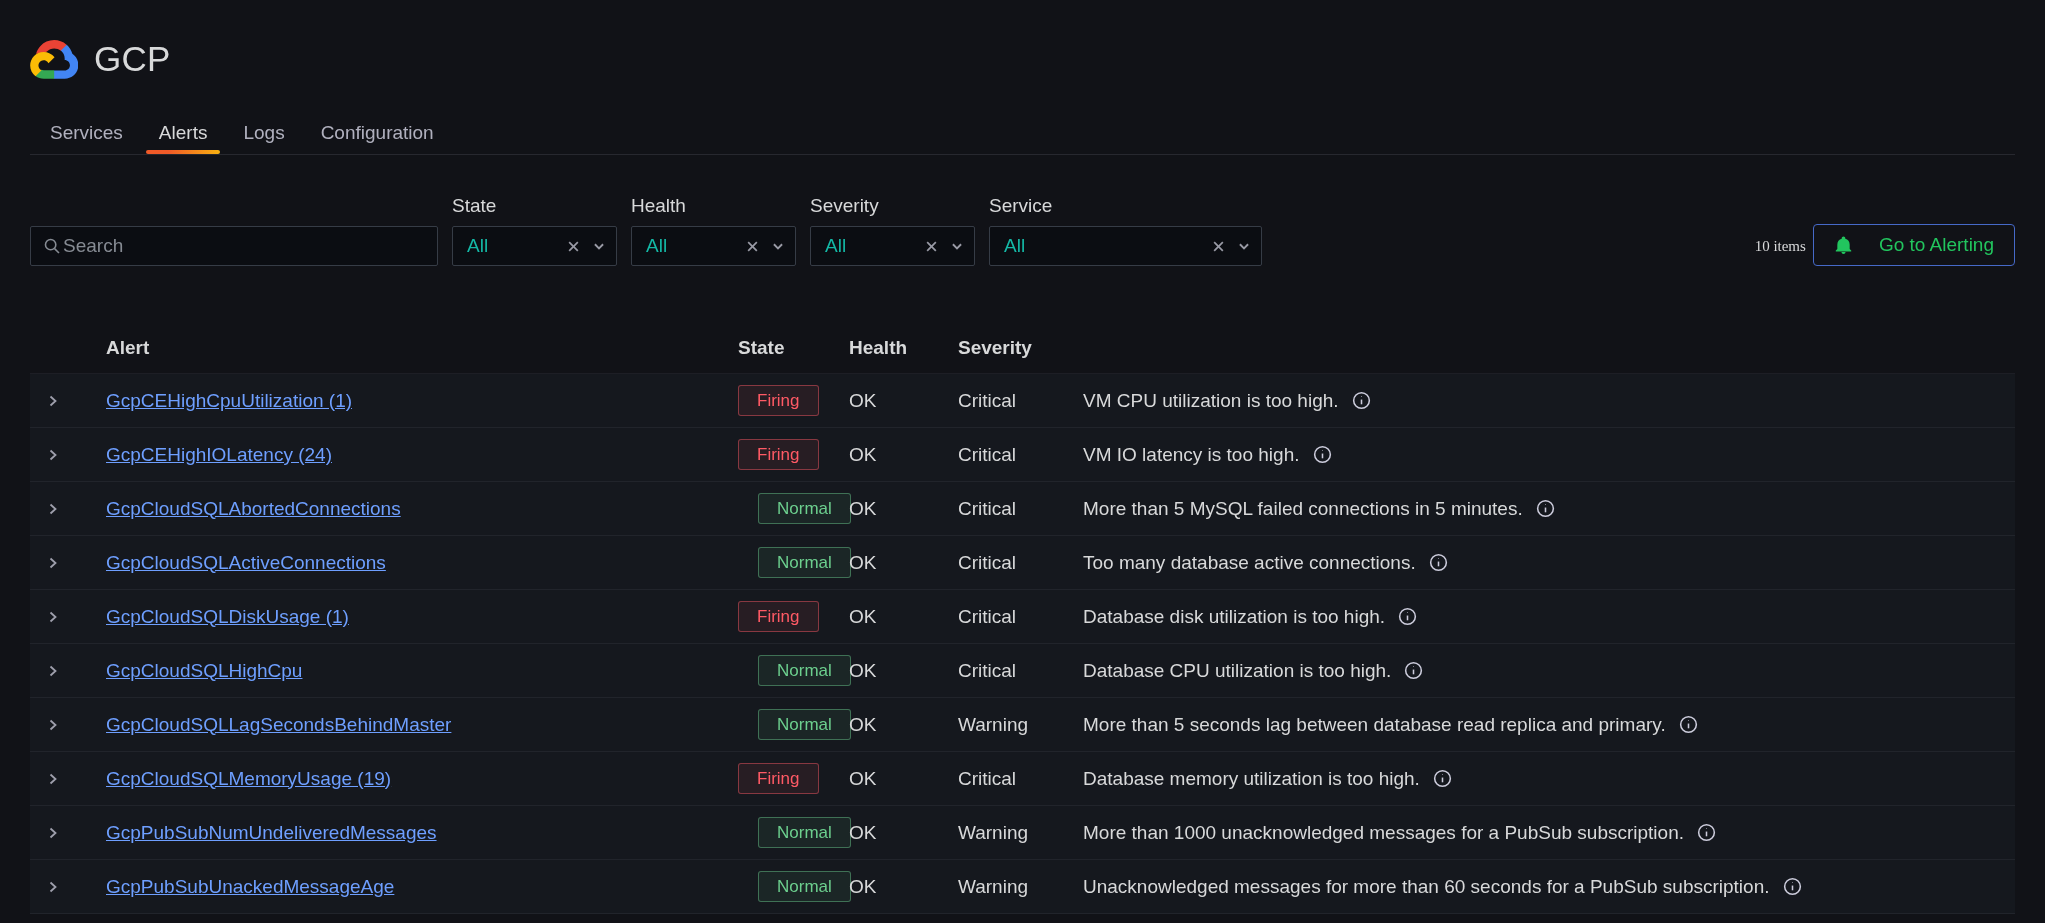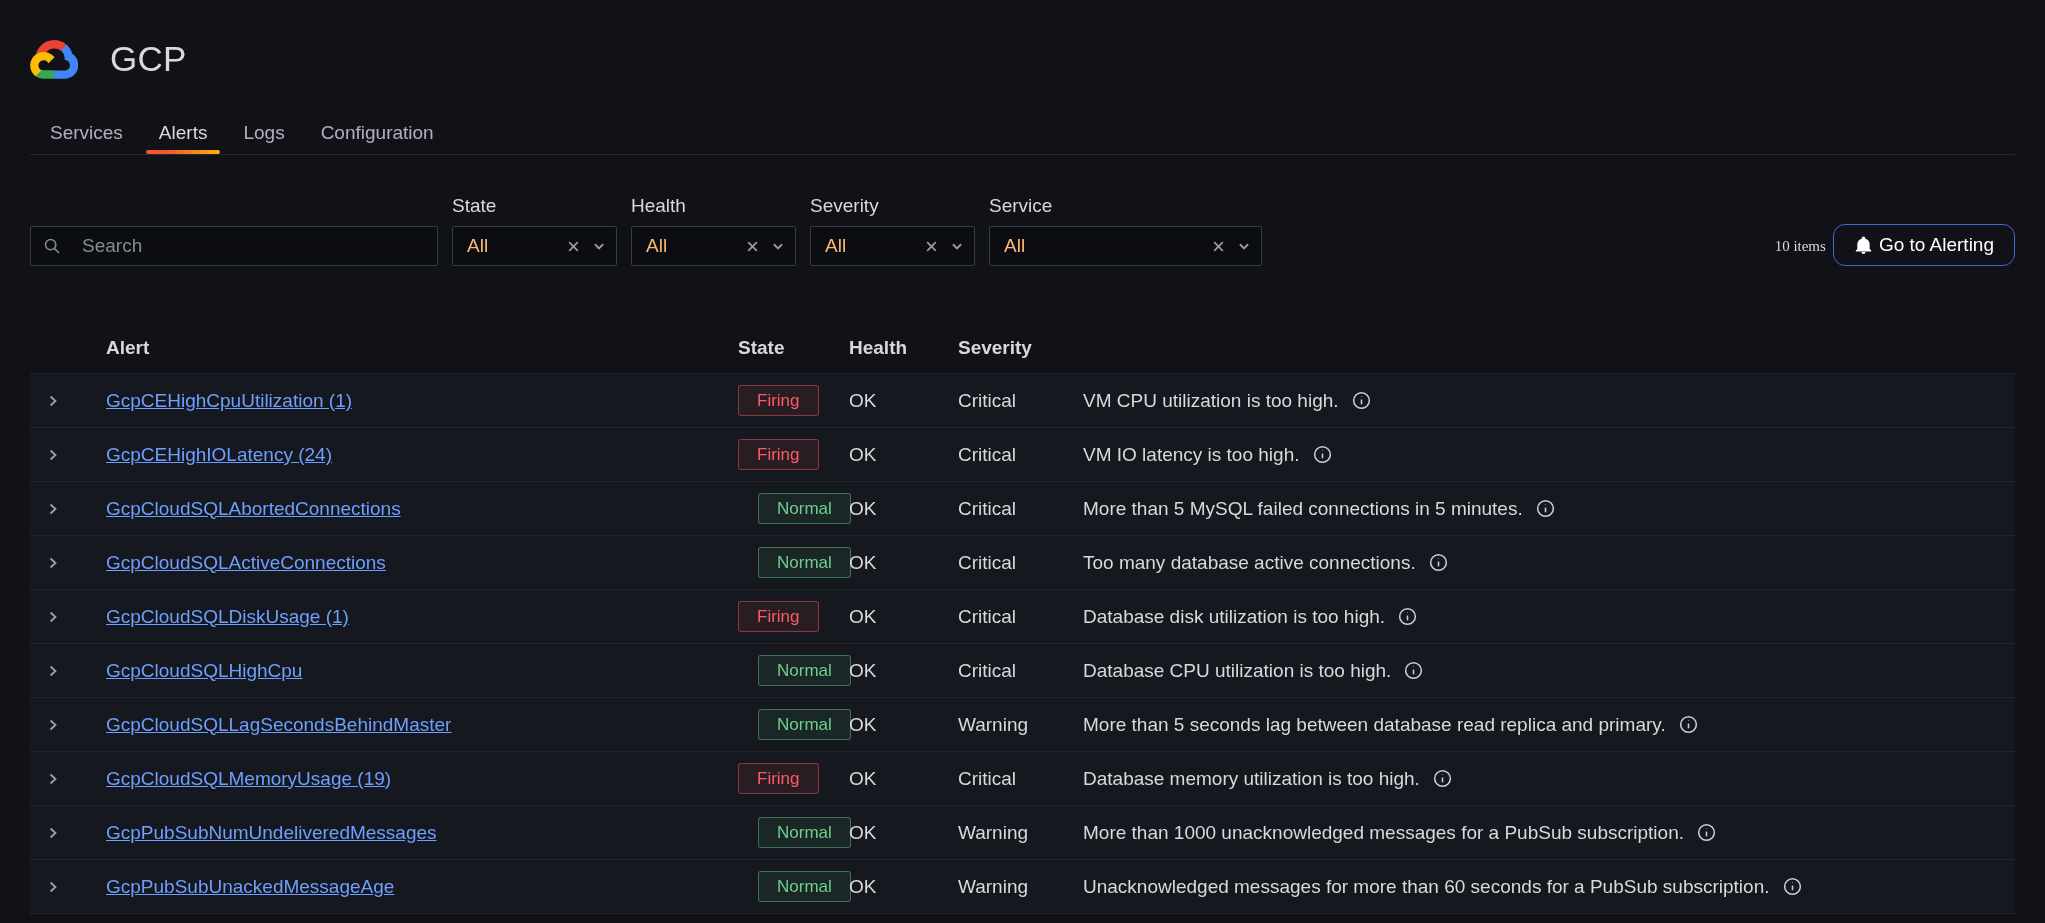--- a/index.html
+++ b/index.html
@@ -6,54 +6,54 @@
   html,body { width:2045px; height:923px; }
   body {
     background:#111217;
     font-family:"Liberation Sans","DejaVu Sans",sans-serif;
     color:#ccccdc;
     overflow:hidden;
   }
   .page { padding:0 30px; width:2045px; }
 
   
-  .header-row { display:flex; align-items:center; gap:32px; padding-top:32px; height:86px; }
+  .header-row { display:flex; align-items:center; gap:16px; padding-top:32px; height:86px; }
   .gcp-logo { width:48px; height:39px; display:block; }
   .app-title { font-size:35px; color:#d8d9da; font-weight:400; letter-spacing:0.3px; }
 
   
   .tabs { display:flex; margin-top:26px; border-bottom:1px solid rgba(204,204,220,0.12); padding-left:2px; }
   .tab { position:relative; padding:0 18px; height:42px; display:flex; align-items:center;
          font-size:19px; color:rgba(204,204,220,0.85); cursor:pointer; }
   .tab.active { color:#d8d9da; }
   .tab.active::after { content:""; position:absolute; left:5px; right:5px; bottom:0; height:4px;
          border-radius:2px; background:linear-gradient(90deg,#f05a28 30%,#fbca0a 120%); }
 
   
   .filters { display:flex; align-items:flex-end; margin-top:40px; }
   .search-box { width:408px; height:40px; background:#0b0d12; border:1px solid #363c46;
-         border-radius:2px; display:flex; align-items:center; padding:16px 12px; gap:21px; }
+         border-radius:2px; display:flex; align-items:center; padding:16px 12px; gap:2px; }
   .search-box svg { color:#868b93; flex:none; }
   .search-box input { background:transparent; border:none; outline:none; color:#ccccdc;
          font-size:19px; width:100%; font-family:inherit; }
   .search-box input::placeholder { color:#868b93; }
 
   .filter-group { display:flex; flex-direction:column; margin-left:14px; }
   .filter-label { font-size:19px; font-weight:500; color:#d8d9da; margin-bottom:9px; }
   .dropdown { height:40px; background:#0b0d12; border:1px solid #363c46; border-radius:2px;
          display:flex; align-items:center; padding:0 10px 0 14px; cursor:pointer; }
-  .dropdown .value { font-size:19px; color:#fdba74; flex:1; }
+  .dropdown .value { font-size:19px; color:#14b8a6; flex:1; }
   .dd-icons { display:flex; align-items:center; gap:12px; color:#9a9ba6; }
   .w-narrow { width:165px; }
   .w-wide { width:273px; }
 
   .spacer { flex:1; }
   .items-count { font-size:15px; color:#d8d9da; height:40px; display:flex; align-items:center; margin-right:7px;font-family:Liberation Serif, serif; }
-  .alerting-btn { height:42px; padding:0 20px; display:flex; align-items:center; gap:6px;
-         border:1px solid #4669c8; border-radius:12px; background:transparent; color:#ffffff;
+  .alerting-btn { height:42px; padding:0 20px; display:flex; align-items:center; gap:26px;
+         border:1px solid #4669c8; border-radius:4px; background:transparent; color:#22c55e;
          font-size:19px; font-family:inherit; cursor:pointer; }
   .alerting-btn svg { flex:none; }
 
   
   .alert-table { margin-top:56px; }
   .thead { display:flex; align-items:center; height:52px; font-size:19px; font-weight:700; color:#d8d9da;
          border-bottom:1px solid rgba(204,204,220,0.07); }
   .trow { display:flex; align-items:center; height:54px; background:#15181e;
          border-bottom:1px solid rgba(204,204,220,0.07); }
   .col-expander { width:76px; flex:none; padding-left:15px; display:flex; align-items:center; }

